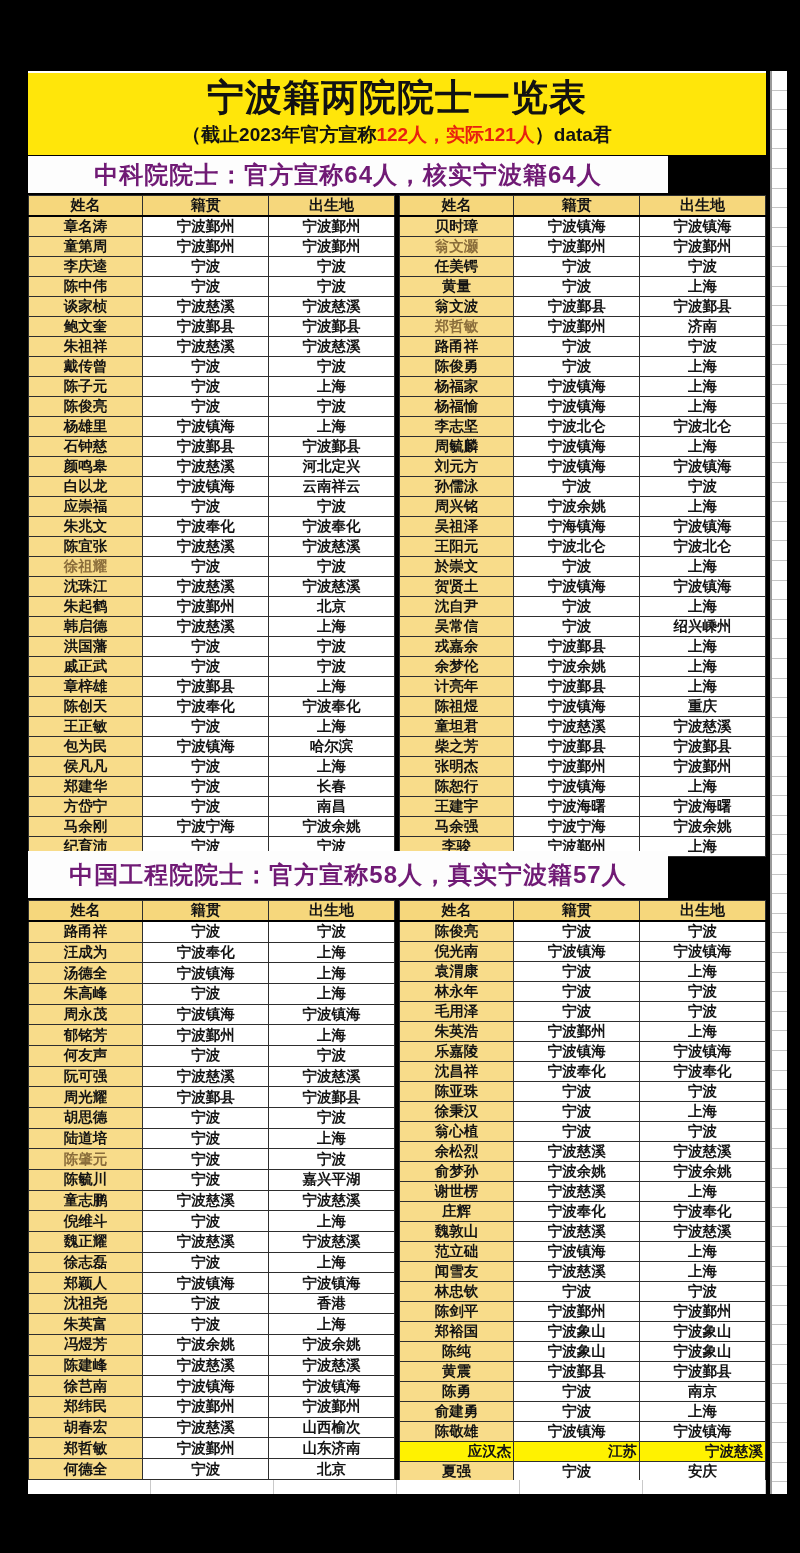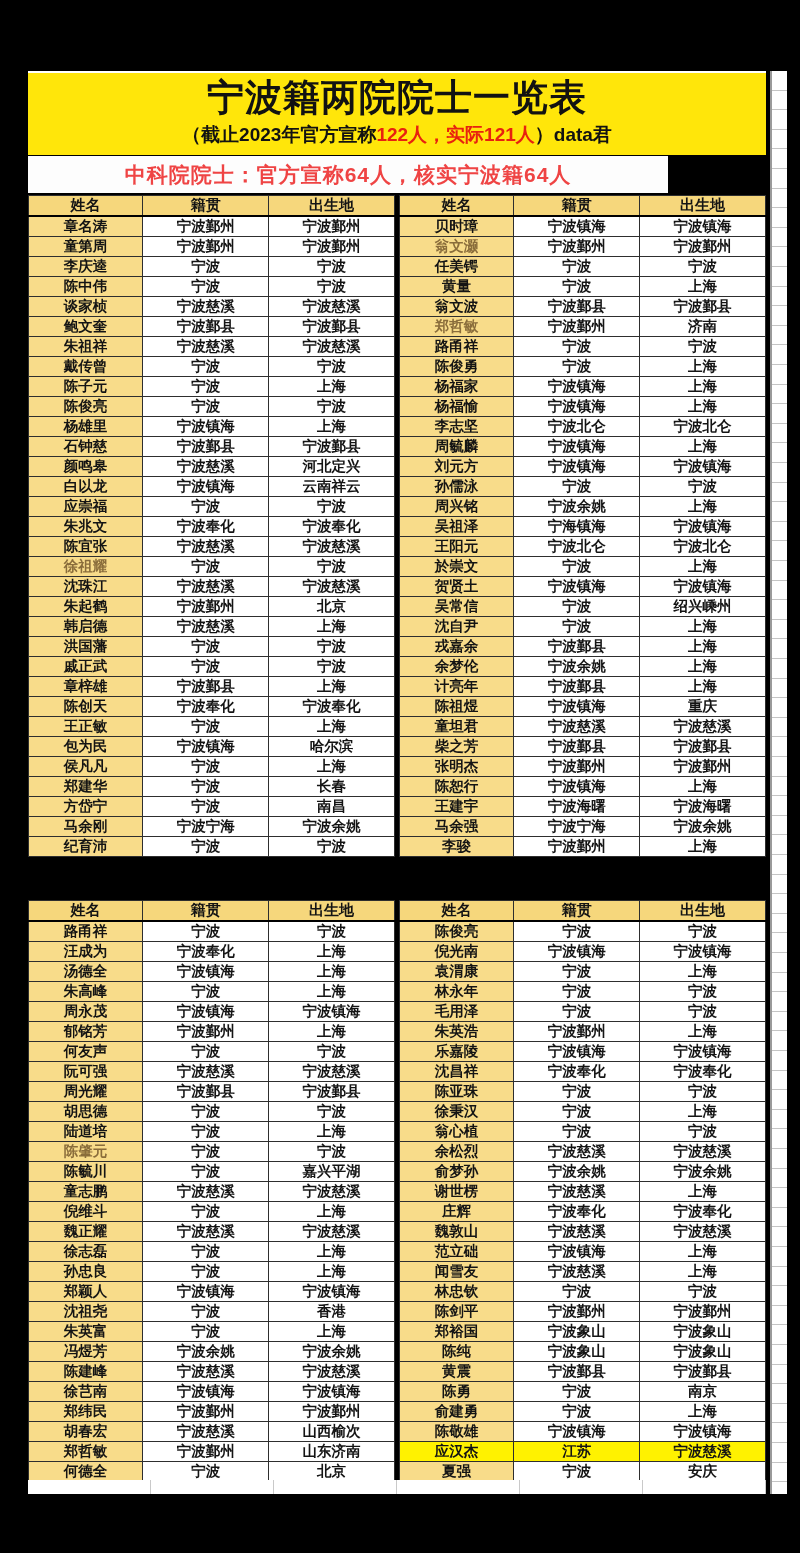--- a/index.html
+++ b/index.html
@@ -7,36 +7,36 @@
   .stage{position:absolute;left:4px;top:0;width:800px;height:1553px;background:#000;overflow:hidden;border-radius:27px;}
 
   .banner{position:absolute;left:24px;top:71px;width:738px;height:82px;
           background:var(--banner-bg,#ffe60a);text-align:center;border-top:2px solid #fff;}
   .title{font-size:37px;font-weight:bold;color:#121212;line-height:48px;margin-top:1px;letter-spacing:1px;}
   .subtitle{font-size:19px;font-weight:bold;color:#121212;line-height:25px;}
   .red{color:var(--accent-red,#e8210f);}
 
   .secheader{position:absolute;left:24px;width:640px;background:#fdfdfd;
              display:flex;align-items:center;justify-content:center;
-             font-weight:bold;font-size:21px;color:#ef4444;letter-spacing:1px;}
+             font-weight:bold;font-size:24px;color:#701a75;letter-spacing:1px;}
   #sh1{top:156px;height:37px;}
   #sh2{top:851px;height:47px;}
 
   .tables{position:absolute;left:24px;width:738px;display:flex;gap:4px;background:#000;}
   #t1{top:195px;height:654px;}
   #t2{top:900px;height:580px;}
 
   table.grid{border-collapse:collapse;table-layout:fixed;flex:1;height:100%;background:#fff;}
   .grid th,.grid td{border:1px solid #2e2e2e;padding:0 2px;text-align:center;
           font-size:14.5px;color:#141414;overflow:hidden;white-space:nowrap;font-weight:600;}
   .grid th{background:var(--header-bg,#f6d77c);border-bottom:2px solid #000;font-weight:bold;font-size:15px;}
   .grid tbody td{background:#fff;}
   .grid tbody td:first-child{background:var(--name-col-bg,#f8dc8a);}
   .grid tr.dim td:first-child{color:var(--dim-name,#8a6d3b);}
-  .grid tr.hl td,.grid tr.hl td:first-child{background:var(--highlight-bg,#fff200);}
+  .grid tr.hl td,.grid tr.hl td:first-child{background:var(--highlight-bg,#fff200);text-align:right;}
 
   .emptyrow{position:absolute;left:24px;top:1480px;width:738px;height:14px;background:#fff;display:flex;}
   .emptyrow div{flex:1;border-right:1px solid #c9c9c9;}
 
   .sidestrip{position:absolute;left:766px;top:71px;width:15px;height:1423px;
              border-left:2px solid #9a9a9a;
              background:repeating-linear-gradient(to bottom,#fff 0,#fff 18.6px,#c5c5c5 18.6px,#c5c5c5 19.6px);}
 </style>
 </head>
 <body>
@@ -330,28 +330,28 @@
             <td>於崇文</td>
             <td>宁波</td>
             <td>上海</td>
           </tr>
           <tr>
             <td>贺贤土</td>
             <td>宁波镇海</td>
             <td>宁波镇海</td>
           </tr>
           <tr>
+            <td>沈自尹</td>
+            <td>宁波</td>
+            <td>上海</td>
+          </tr>
+          <tr>
             <td>吴常信</td>
             <td>宁波</td>
             <td>绍兴嵊州</td>
-          </tr>
-          <tr>
-            <td>沈自尹</td>
-            <td>宁波</td>
-            <td>上海</td>
           </tr>
           <tr>
             <td>戎嘉余</td>
             <td>宁波鄞县</td>
             <td>上海</td>
           </tr>
           <tr>
             <td>余梦伦</td>
             <td>宁波余姚</td>
             <td>上海</td>
@@ -398,20 +398,21 @@
           </tr>
           <tr>
             <td>李骏</td>
             <td>宁波鄞州</td>
             <td>上海</td>
           </tr>
         </tbody>
     </table>
   </div>
 
+  <div class="secheader" id="sh2">中国工程院院士：官方宣称58人，真实宁波籍57人</div>
 
   <div class="tables" id="t2">
     <table class="grid">
       <colgroup>
           <col style="width:31.2%">
           <col style="width:34.4%">
           <col style="width:34.4%">
         </colgroup>
       <thead>
         <tr>
@@ -496,25 +497,20 @@
             <td>宁波</td>
             <td>上海</td>
           </tr>
           <tr>
             <td>魏正耀</td>
             <td>宁波慈溪</td>
             <td>宁波慈溪</td>
           </tr>
           <tr>
             <td>徐志磊</td>
-            <td>宁波</td>
-            <td>上海</td>
-          </tr>
-          <tr>
-            <td>孙忠良</td>
             <td>宁波</td>
             <td>上海</td>
           </tr>
           <tr>
             <td>郑颖人</td>
             <td>宁波镇海</td>
             <td>宁波镇海</td>
           </tr>
           <tr>
             <td>沈祖尧</td>

